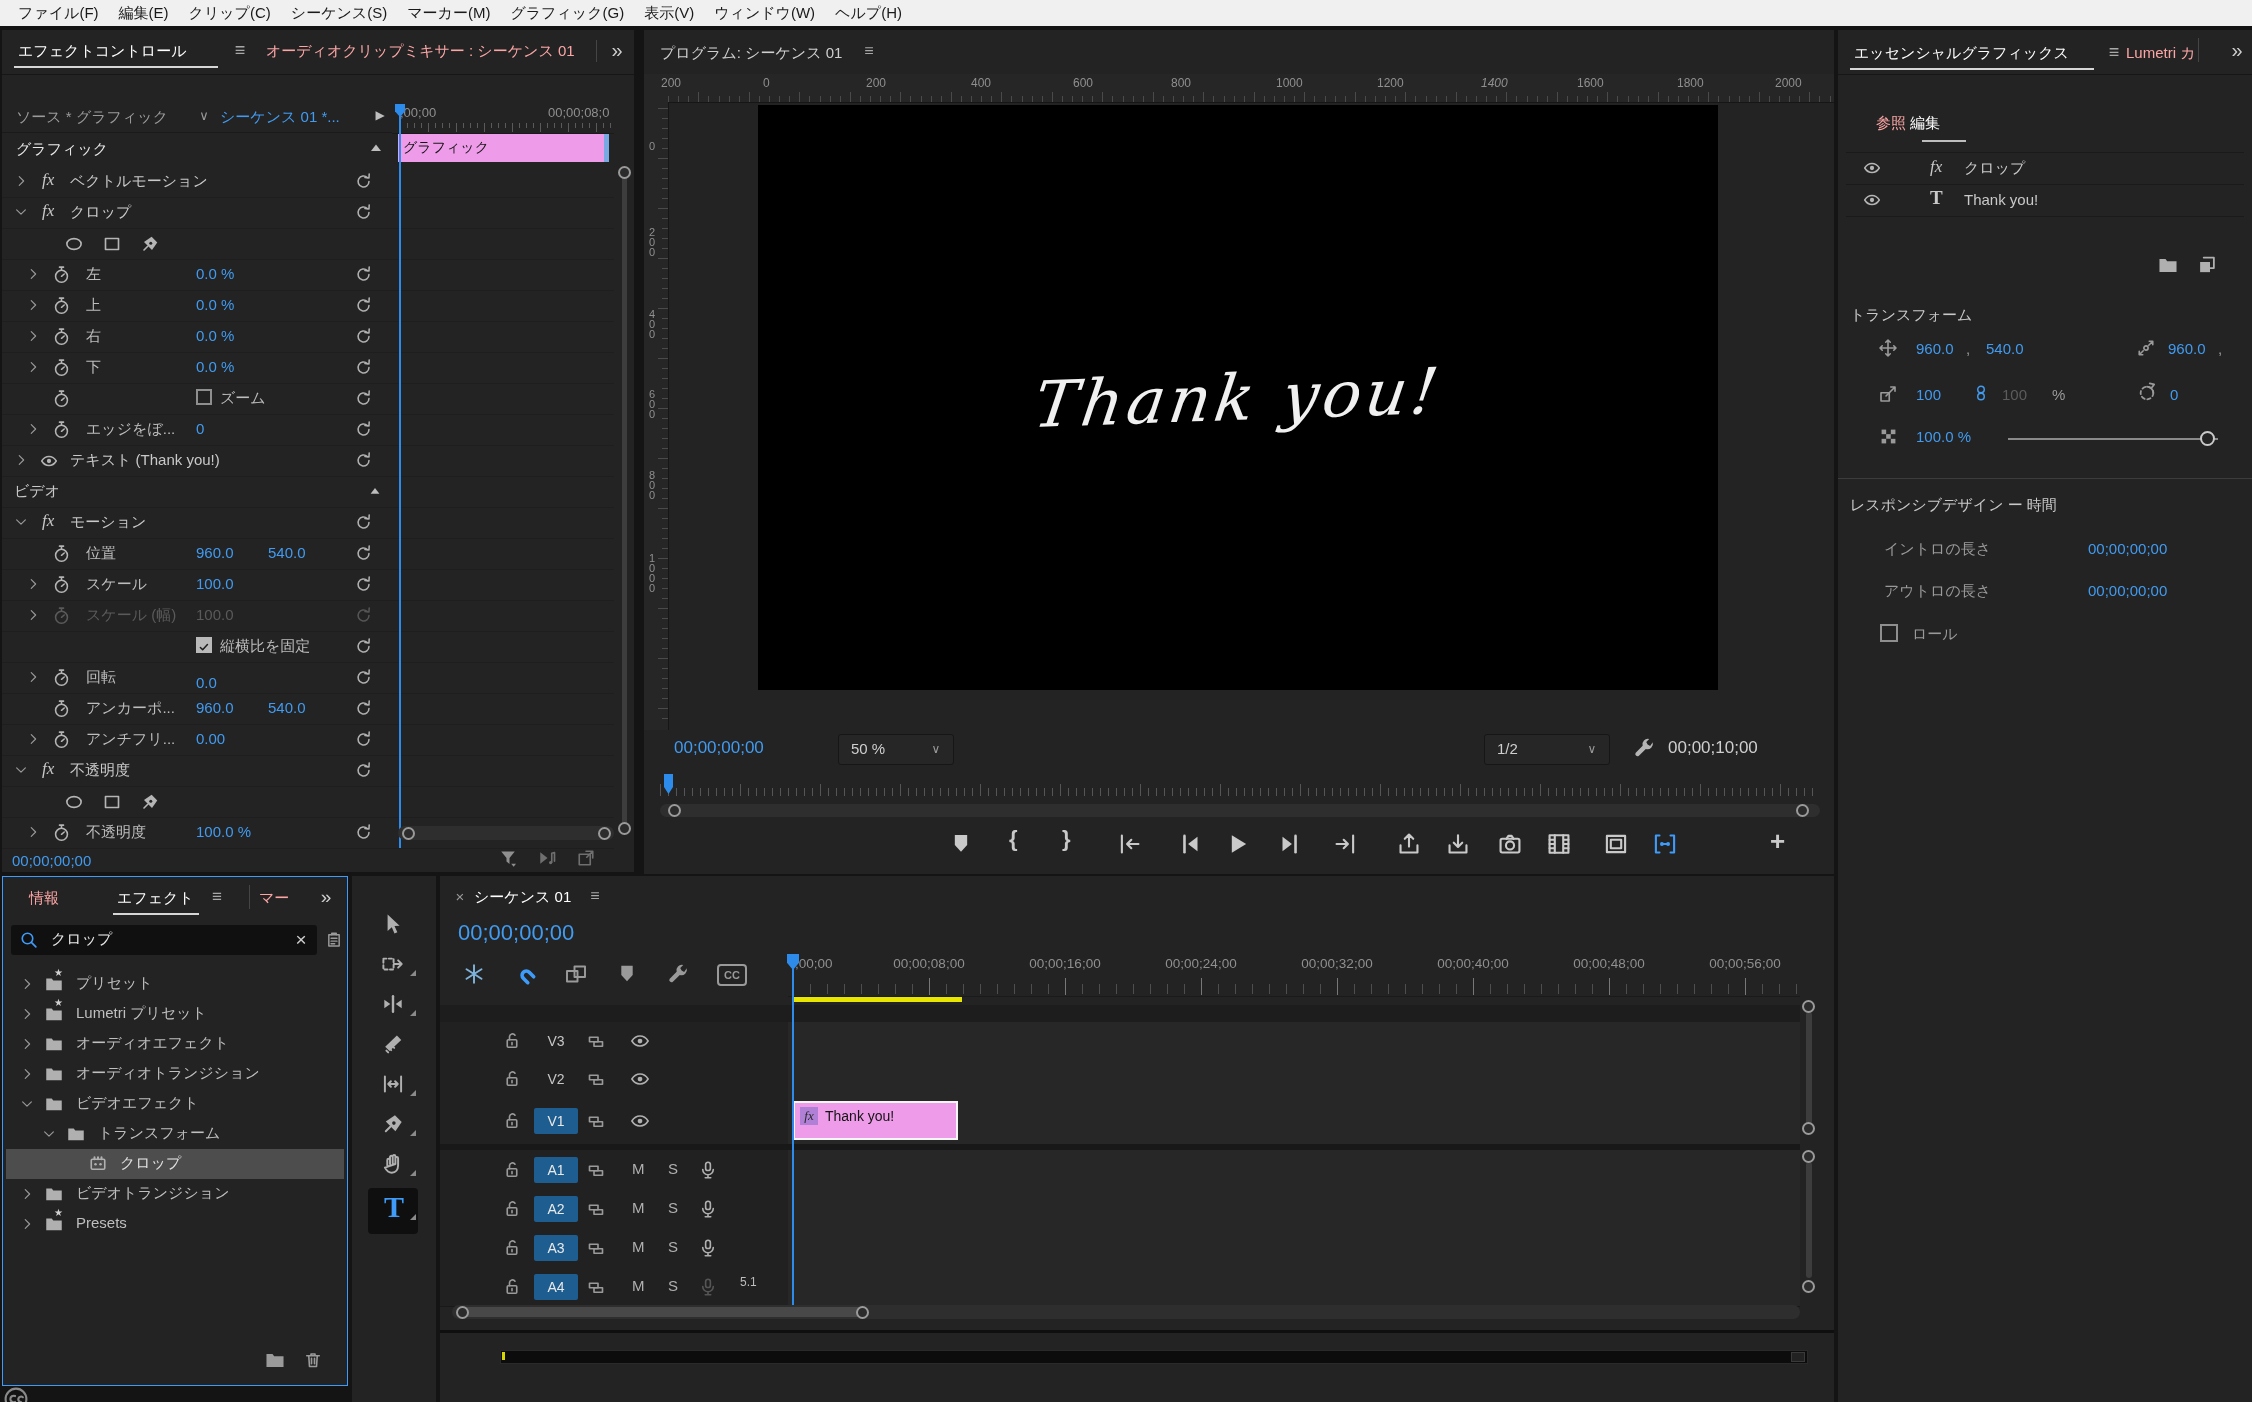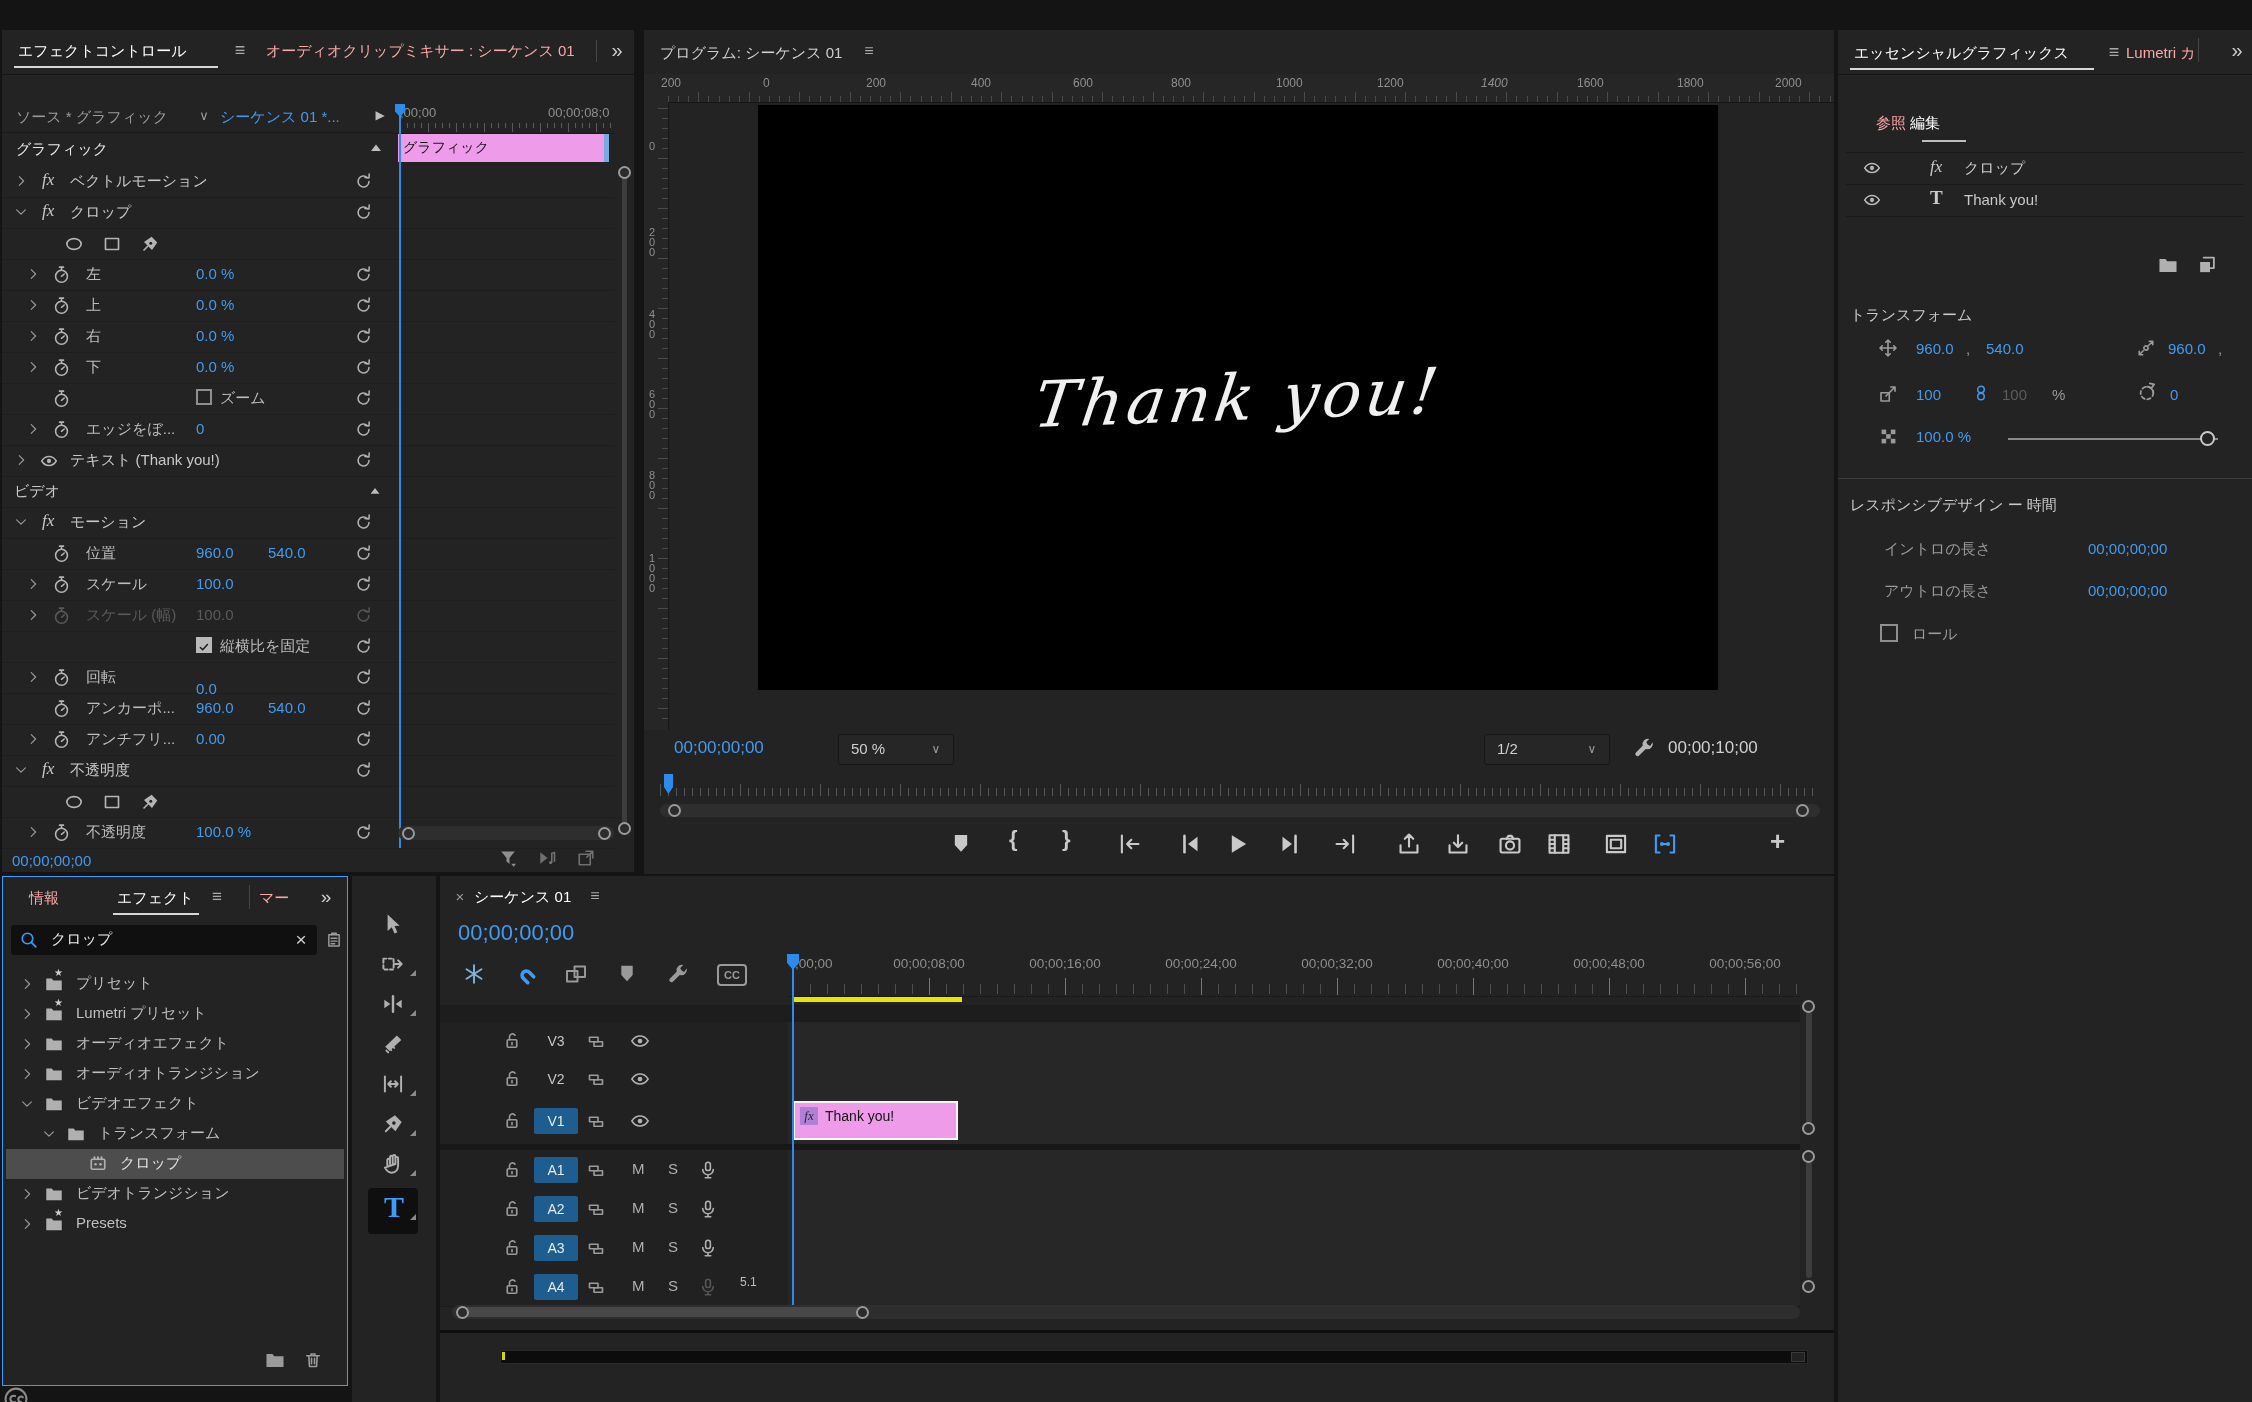--- a/index.html
+++ b/index.html
@@ -34,20 +34,31 @@
   .treerow{position:absolute;left:3px;right:3px;height:30px;}
   .treerow.sel{background:#4d4d4d;}
   .fxi{font-family:"Liberation Serif","DejaVu Serif",serif;font-style:italic;}
   .script{font-family:"DejaVu Serif","Liberation Serif",serif;font-style:italic;}
 </style>
 </head>
 <body>
 
 <div class="screen">
 
+  <div id="menubar" class="menubar">
+      <span>ファイル(F)</span>
+      <span>編集(E)</span>
+      <span>クリップ(C)</span>
+      <span>シーケンス(S)</span>
+      <span>マーカー(M)</span>
+      <span>グラフィック(G)</span>
+      <span>表示(V)</span>
+      <span>ウィンドウ(W)</span>
+      <span>ヘルプ(H)</span>
+    </div>
 
   <section class="panel" style="left:2px;top:30px;width:632px;height:842px;">
     <span class="tabtxt on" style="left:16px;top:12px;">エフェクトコントロール</span>
     <div class="underline" style="left:12px;top:36px;width:204px;"></div>
     <span class="ic ticon" style="left:228px;top:10px;width:20px;height:20px;font-size:18px;">≡</span>
     <span class="tabtxt" style="left:264px;top:12px;">オーディオクリップミキサー : シーケンス 01</span>
     <div class="abs" style="left:594px;top:10px;width:1px;height:22px;background:#454545;"></div>
     <span class="ic ticon" style="left:604px;top:8px;width:22px;height:24px;font-size:20px;color:#cfcfcf;">»</span>
     <div class="abs" style="left:0;top:44px;width:632px;height:1px;background:#161616;"></div>
 
@@ -396,21 +407,21 @@
               <path d="M6 3l5 5-5 5"></path>
             </svg>
           </div>
           <div class="ic" style="position: absolute; left: 50px; top: 6px; width: 19px; height: 19px; display: flex; align-items: center; justify-content: center; color: rgb(181, 181, 181);">
             <svg viewBox="0 0 16 16" fill="none" stroke="currentColor" stroke-width="1.3" stroke-linecap="round" stroke-linejoin="round">
               <circle cx="8" cy="9.5" r="5"></circle>
               <path d="M6.3 1.8h3.4M8 1.8v2.7M8 9.5l2.3-1.9"></path>
             </svg>
           </div>
           <div style="position: absolute; left: 84px; top: 6px; white-space: nowrap; color: rgb(189, 189, 189); font-size: 15px;">回転</div>
-          <div style="position: absolute; left: 194px; top: 18px; white-space: nowrap; color: rgb(65, 155, 240); font-size: 15px;">0.0</div>
+          <div style="position: absolute; left: 194px; top: 12px; white-space: nowrap; color: rgb(65, 155, 240); font-size: 15px;">0.0</div>
           <div class="ic" style="position: absolute; left: 352px; top: 6px; width: 19px; height: 19px; display: flex; align-items: center; justify-content: center; color: rgb(176, 176, 176);">
             <svg viewBox="0 0 16 16" fill="none" stroke="currentColor" stroke-width="1.3" stroke-linecap="round" stroke-linejoin="round">
               <path d="M12.6 8a4.6 4.6 0 1 1-1.4-3.3"></path>
               <path d="M12.8 1.6l-.2 3.4-3.4-.3"></path>
             </svg>
           </div>
         </div>
         <div class=" ecrow" style="position: absolute; left: 0px; top: 663px; width: 612px; height: 31px;">
           <div class="ic" style="position: absolute; left: 50px; top: 6px; width: 19px; height: 19px; display: flex; align-items: center; justify-content: center; color: rgb(181, 181, 181);">
             <svg viewBox="0 0 16 16" fill="none" stroke="currentColor" stroke-width="1.3" stroke-linecap="round" stroke-linejoin="round">

